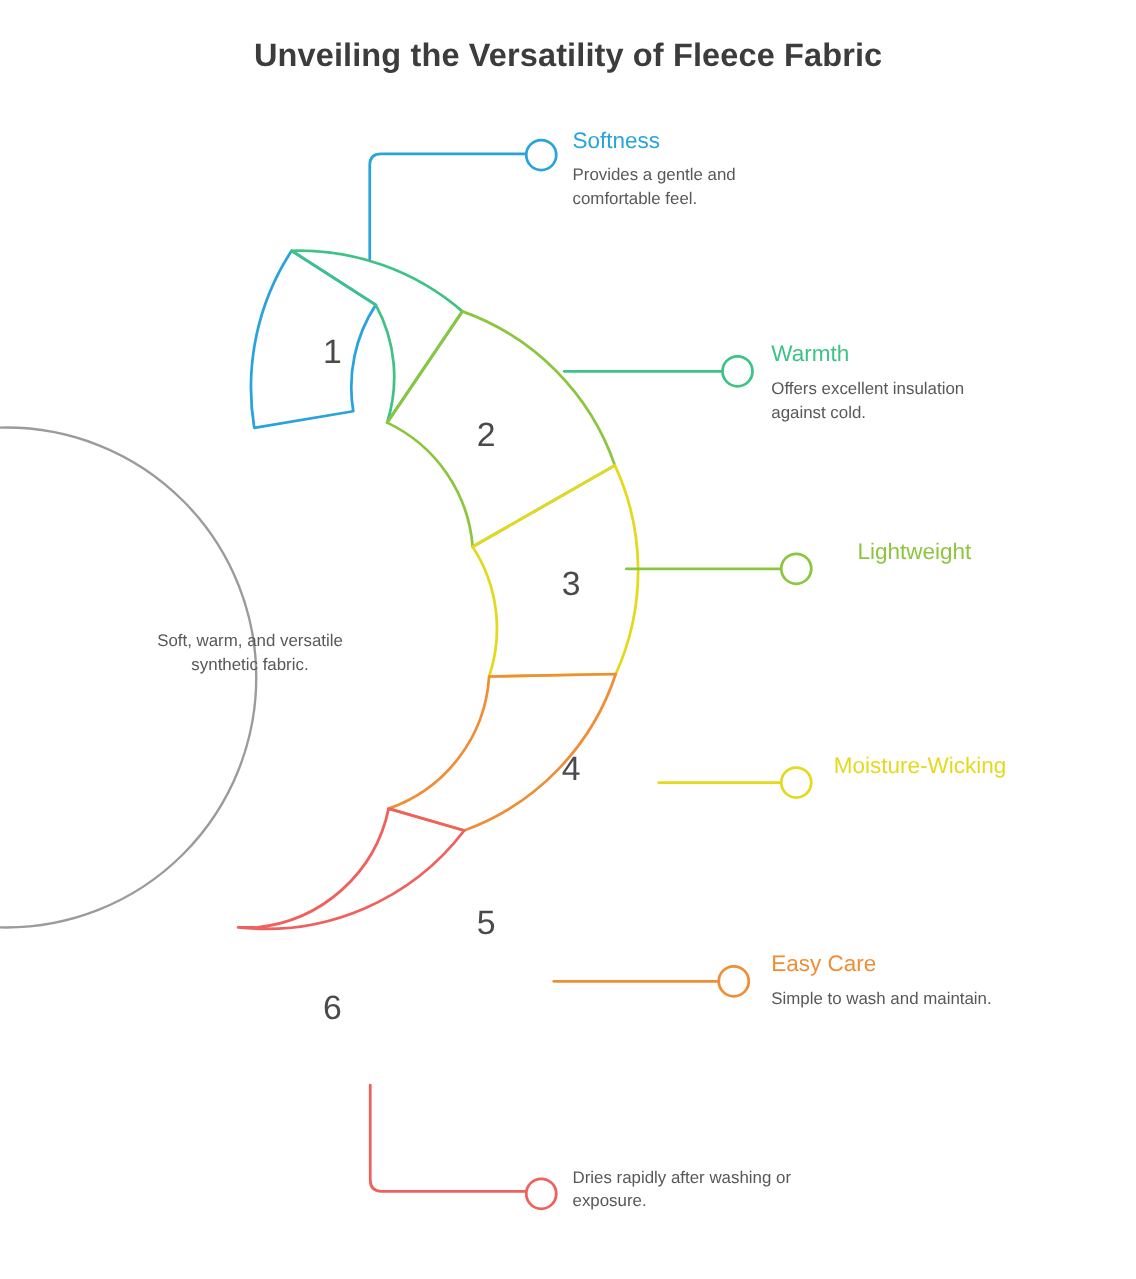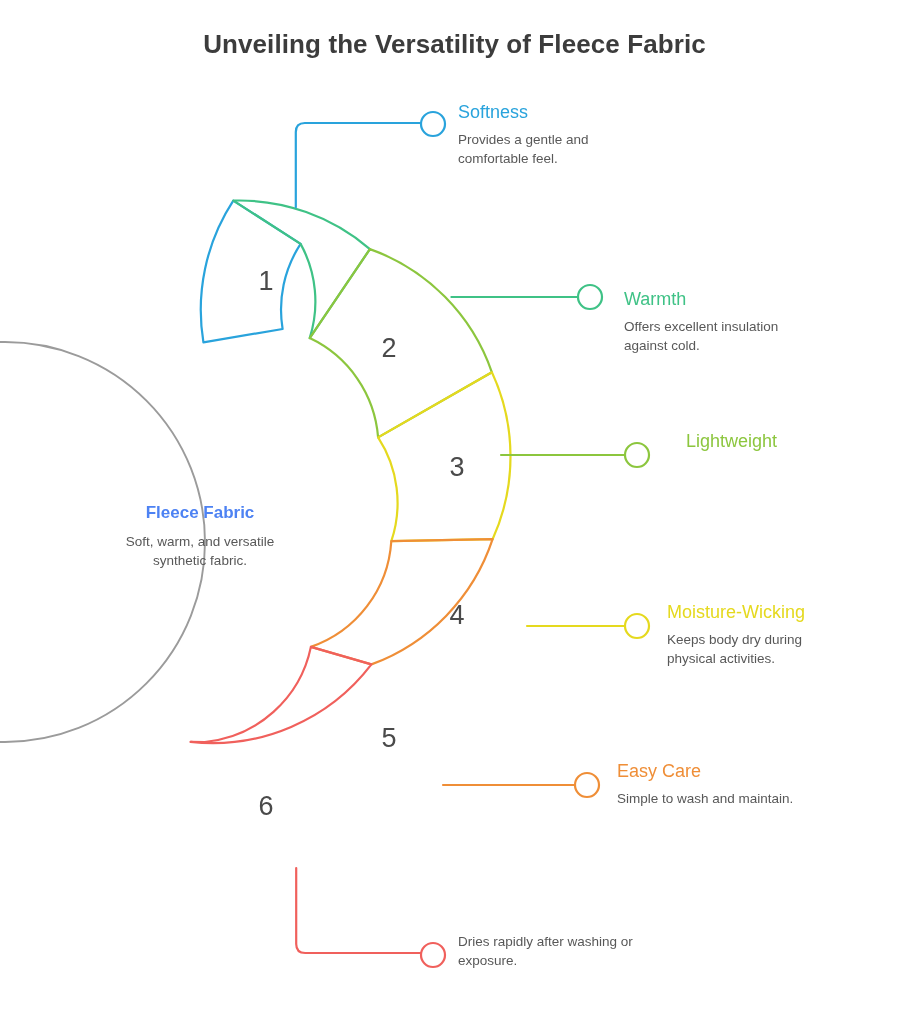--- a/index.html
+++ b/index.html
@@ -183,45 +183,42 @@
     <circle class="marker-circle" cx="587" cy="785" r="12" stroke="#ef8e37"></circle>
   </g>
 
   <g>
     <path class="connector-path" stroke="#f0605c" d="M 296.2 868 L 296.2 944 Q 296.2 953 305.2 953 L 421 953"></path>
     <circle class="marker-circle" cx="433" cy="955" r="12" stroke="#f0605c"></circle>
   </g>
 </svg>
 
 <div id="center-text">
-  <div id="center-title">Fleece Fabric</div>
   <div id="center-desc">Soft, warm, and versatile
 synthetic fabric.</div>
 </div>
 
 <div class="label-block" style="left:458px; top:103px; width:200px;">
   <div class="label-title" style="color:#29a3dc;">Softness</div>
   <div class="label-desc">Provides a gentle and
 comfortable feel.</div>
 </div>
 
-<div class="label-block" style="left:617px; top:290px; width:215px;margin-left:7px;">
+<div class="label-block" style="left:617px; top:274px; width:215px;">
   <div class="label-title" style="color:#3fc286;">Warmth</div>
   <div class="label-desc">Offers excellent insulation
 against cold.</div>
 </div>
 
 <div class="label-block" style="left:667px; top:432px; width:200px;">
   <div class="label-title" style="color:#8cc63e;margin-left:19px;">Lightweight</div>
 </div>
 
 <div class="label-block" style="left:667px; top:603px; width:215px;">
   <div class="label-title" style="color:#e5d91e;">Moisture-Wicking</div>
-  <div class="label-desc">Keeps body dry during
-physical activities.</div>
 </div>
 
 <div class="label-block" style="left:617px; top:762px; width:240px;">
   <div class="label-title" style="color:#ef8e37;">Easy Care</div>
   <div class="label-desc">Simple to wash and maintain.</div>
 </div>
 
 <div class="label-block" style="left:458px; top:932px; width:225px;">
   <div class="label-desc">Dries rapidly after washing or
 exposure.</div>

